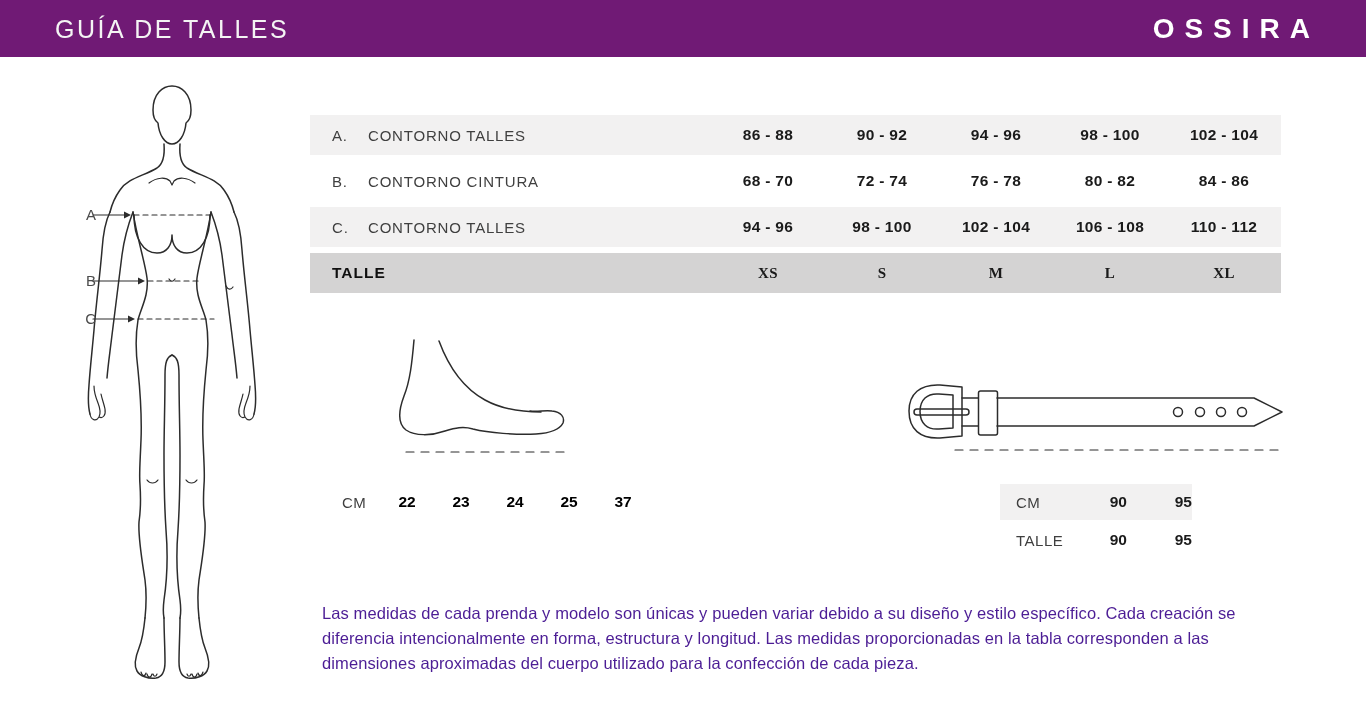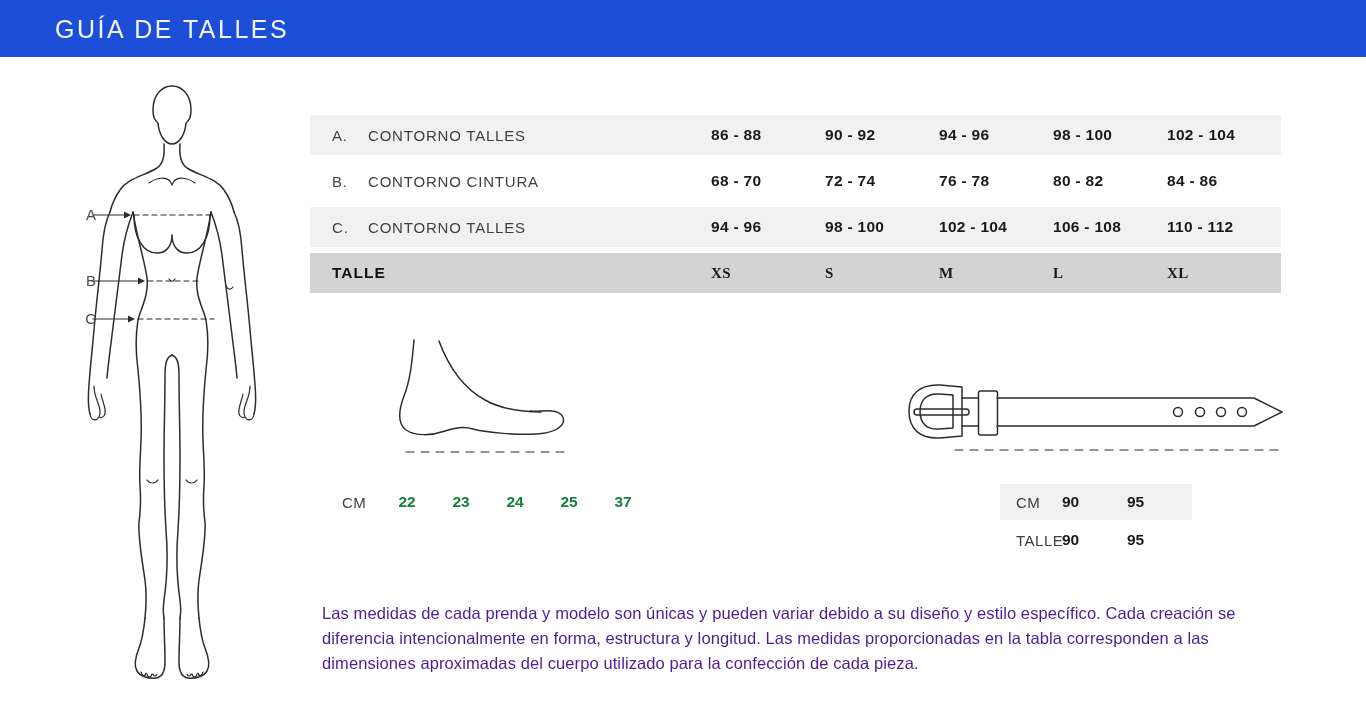--- a/index.html
+++ b/index.html
@@ -1,68 +1,69 @@
 <!DOCTYPE html>
 <html><head>
 <meta charset="utf-8">
 <style>
   html,body{margin:0;padding:0;}
   body{
     width:1366px;height:725px;position:relative;background:#ffffff;
     font-family:"Liberation Sans",sans-serif;overflow:hidden;color:#1c1c1c;
   }
   
-  .header{position:absolute;top:0;left:0;width:1366px;height:57px;background:#1d4ed8;}
+  .header{position:absolute;top:0;left:0;width:1366px;height:57px;background:#701a75;}
   .header-title{
     position:absolute;left:55px;top:50%;transform:translateY(-50%);
     color:#f4f4f4;font-size:25px;font-weight:300;letter-spacing:2.5px;white-space:nowrap;
   }
   .brand{
     position:absolute;right:46px;top:50%;transform:translateY(-50%);
     color:#ffffff;font-size:28px;font-weight:700;letter-spacing:10px;white-space:nowrap;
   }
   
   .size-table{position:absolute;left:310px;top:115px;width:971px;}
   .st-row{display:flex;align-items:center;height:40px;margin-bottom:6px;}
   .st-row.gray{background:#f2f1f1;}
   .st-row.talle{background:#d4d3d3;margin-bottom:0;}
   .st-label{flex:1;display:flex;align-items:center;padding-left:22px;font-size:15px;color:#3f3f3f;letter-spacing:0.8px;}
   .st-letter{width:36px;}
-  .st-val{width:114px;text-align:left;font-weight:700;font-size:15.5px;color:#1a1a1a;letter-spacing:0.3px;}
+  .st-val{width:114px;text-align:center;font-weight:700;font-size:15.5px;color:#1a1a1a;letter-spacing:0.3px;}
   .st-row.talle .st-label{font-weight:700;color:#101010;letter-spacing:1px;font-size:15.5px;}
   .st-row.talle .st-val{font-size:15px;font-family:Liberation Serif, serif;}
   
   .mini-row{display:flex;align-items:center;height:36px;margin-bottom:2px;}
   .mini-row.gray{background:#f2f1f1;}
   .shoe-table{position:absolute;left:322px;top:484px;width:333px;}
   .shoe-label{width:58px;padding-left:20px;box-sizing:border-box;font-size:15px;color:#3f3f3f;letter-spacing:0.5px;}
-  .shoe-val{width:54px;text-align:center;font-weight:700;font-size:15.5px;color:#15803d;}
+  .shoe-val{width:54px;text-align:center;font-weight:700;font-size:15.5px;color:#000000;}
   .belt-table{position:absolute;left:1000px;top:484px;width:192px;}
   .belt-label{width:62px;padding-left:16px;box-sizing:border-box;font-size:15px;color:#3f3f3f;letter-spacing:0.5px;}
-  .belt-val{width:65px;text-align:left;font-weight:700;font-size:15.5px;color:#1a1a1a;}
+  .belt-val{width:65px;text-align:right;font-weight:700;font-size:15.5px;color:#1a1a1a;}
   
   .fig-svg{position:absolute;left:60px;top:60px;width:230px;height:655px;}
   .foot-svg{position:absolute;left:395px;top:335px;width:185px;height:125px;}
   .belt-svg{position:absolute;left:903px;top:378px;width:382px;height:80px;}
   .line{fill:none;stroke:#2c2c2c;stroke-width:1.5;stroke-linecap:round;stroke-linejoin:round;}
   .thin{stroke-width:1.2;}
   .dash{stroke-dasharray:5,4;}
   .dash-lg{stroke-dasharray:8,7;}
   .fig-label{font-size:15px;fill:#4b4b4b;font-weight:300;letter-spacing:1px;font-family:"Liberation Sans",sans-serif;}
   
   .disclaimer{
     position:absolute;left:322px;top:601px;width:948px;
     font-size:16.5px;line-height:25px;color:#4c1d95;letter-spacing:0.1px;
   }
 </style>
 </head>
 <body>
 
 <div class="header">
   <span class="header-title">GUÍA DE TALLES</span>
+  <span class="brand">OSSIRA</span>
 </div>
 
 <svg class="fig-svg" viewBox="0 0 230 655">
   <g class="line">
 
     <path d="M 93,50 C 93,18 131,18 131,50 C 131,57 129,61 126,63 C 125,75 119,84 112,84 C 105,84 99,75 98,63 C 95,61 93,57 93,50 Z"></path>
 
     <path d="M 104,84 C 105,97 103,104 97,108 C 84,116 68,118 60,130 C 55,137 52,144 50,152"></path>
     <path d="M 120,84 C 119,97 121,104 127,108 C 140,116 156,118 164,130 C 169,137 172,144 174,152"></path>
 

